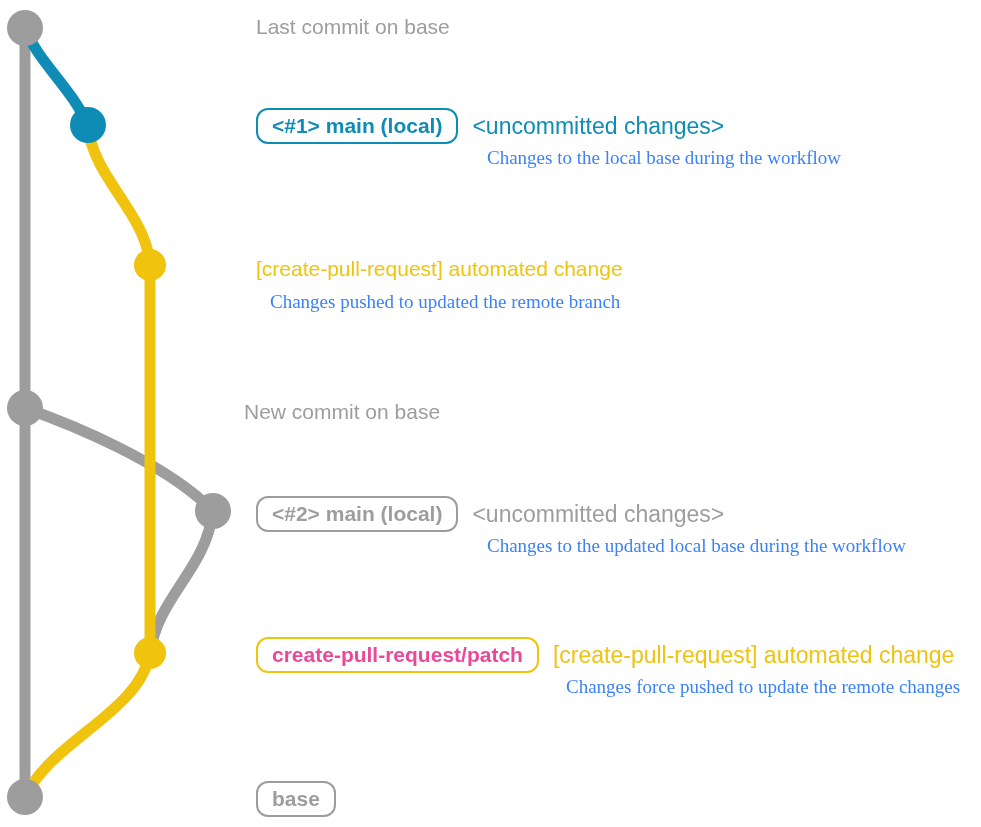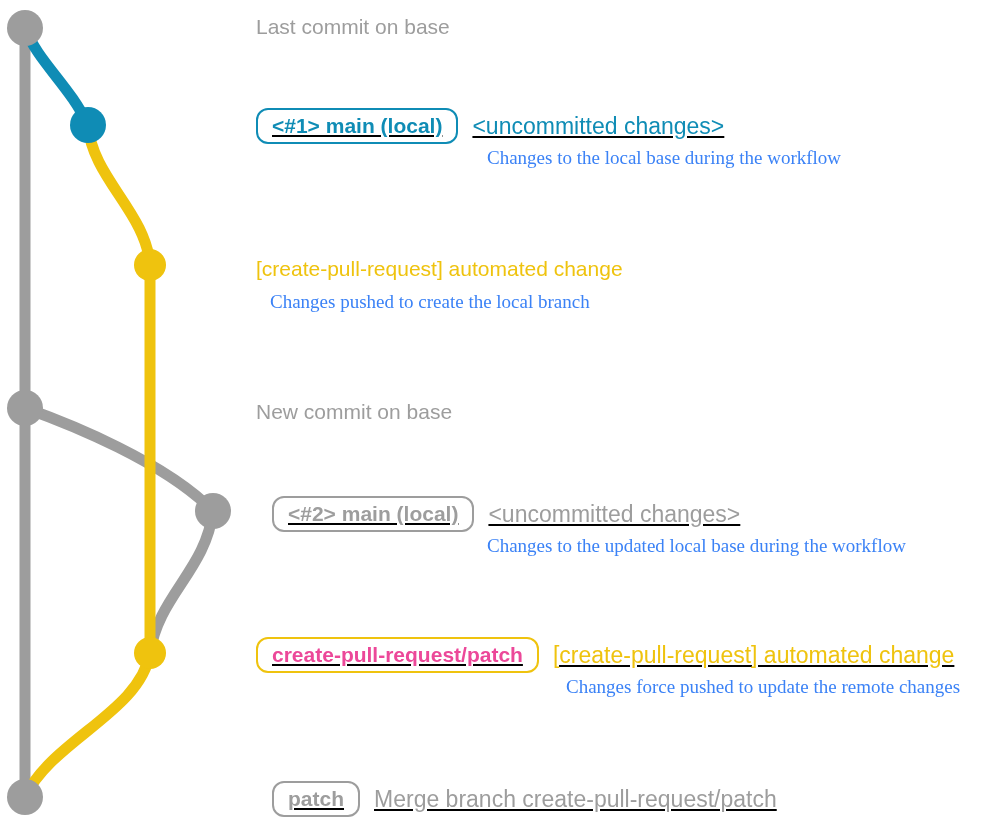--- a/index.html
+++ b/index.html
@@ -29,40 +29,39 @@
     left: 0;
     top: 0;
     width: 850px;
     height: 827px;
   }
 
   .row {
     position: absolute;
     display: flex;
     align-items: center;
-    text-decoration: underline;
   }
 
   .pill {
     display: inline-flex;
     align-items: center;
     justify-content: center;
     box-sizing: border-box;
     border: 2px solid #9d9d9d;
     border-radius: 12px;
     padding: 5px 14px 6px 14px;
     font-size: 21px;
     font-weight: 700;
     line-height: 1;
     white-space: nowrap;
     background: transparent;
   }
   .pill.teal   { border-color: #0f8cb5; color: #0f8cb5; }
   .pill.yellow { border-color: #efc30e; color: #ec4899; }
-  .pill.gray   { border-color: #9d9d9d; color: #9d9d9d; margin-left: 16px; }
+  .pill.gray   { border-color: #9d9d9d; color: #9d9d9d; }
 
   .subject {
     font-size: 23px;
     line-height: 1;
     white-space: nowrap;
     margin-left: 14px;
   }
   .subject.teal   { color: #0f8cb5; }
   .subject.yellow { color: #efc30e; }
   .subject.gray   { color: #9d9d9d; }
@@ -119,34 +118,33 @@
 
   <div class="plain-row" style="left:256px; top:16px;">Last commit on base</div>
 
   <div class="row" style="left:256px; top:108px;">
     <span class="pill teal">&lt;#1&gt; main (local)</span>
     <span class="subject teal">&lt;uncommitted changes&gt;</span>
   </div>
   <div class="note" style="left:487px; top:148px;">Changes to the local base during the workflow</div>
 
   <div class="plain-row" style="left:256px; top:258px; color:#efc30e;">[create-pull-request] automated change</div>
-  <div class="note" style="left:270px; top:292px;">Changes pushed to create the local branch</div>
+  <div class="note" style="left:270px; top:292px;">Changes pushed to updated the remote branch</div>
 
-  <div class="plain-row" style="left:256px; top:401px;">New commit on base</div>
+  <div class="plain-row" style="left:244px; top:401px;">New commit on base</div>
 
   <div class="row" style="left:256px; top:496px;">
     <span class="pill gray">&lt;#2&gt; main (local)</span>
     <span class="subject gray">&lt;uncommitted changes&gt;</span>
   </div>
   <div class="note" style="left:487px; top:536px;">Changes to the updated local base during the workflow</div>
 
   <div class="row" style="left:256px; top:637px;">
     <span class="pill yellow">create-pull-request/patch</span>
     <span class="subject yellow">[create-pull-request] automated change</span>
   </div>
   <div class="note" style="left:566px; top:677px;">Changes force pushed to update the remote changes</div>
 
   <div class="row" style="left:256px; top:781px;">
-    <span class="pill gray">patch</span>
-    <span class="subject gray">Merge branch create-pull-request/patch</span>
+    <span class="pill gray">base</span>
   </div>
 
 </div>
 
 </body></html>

